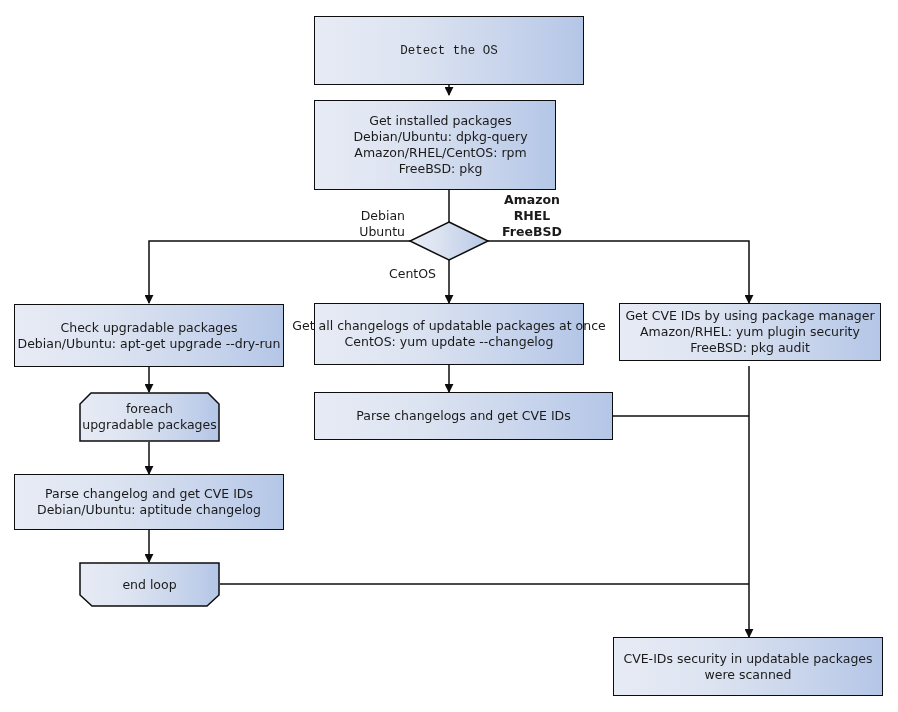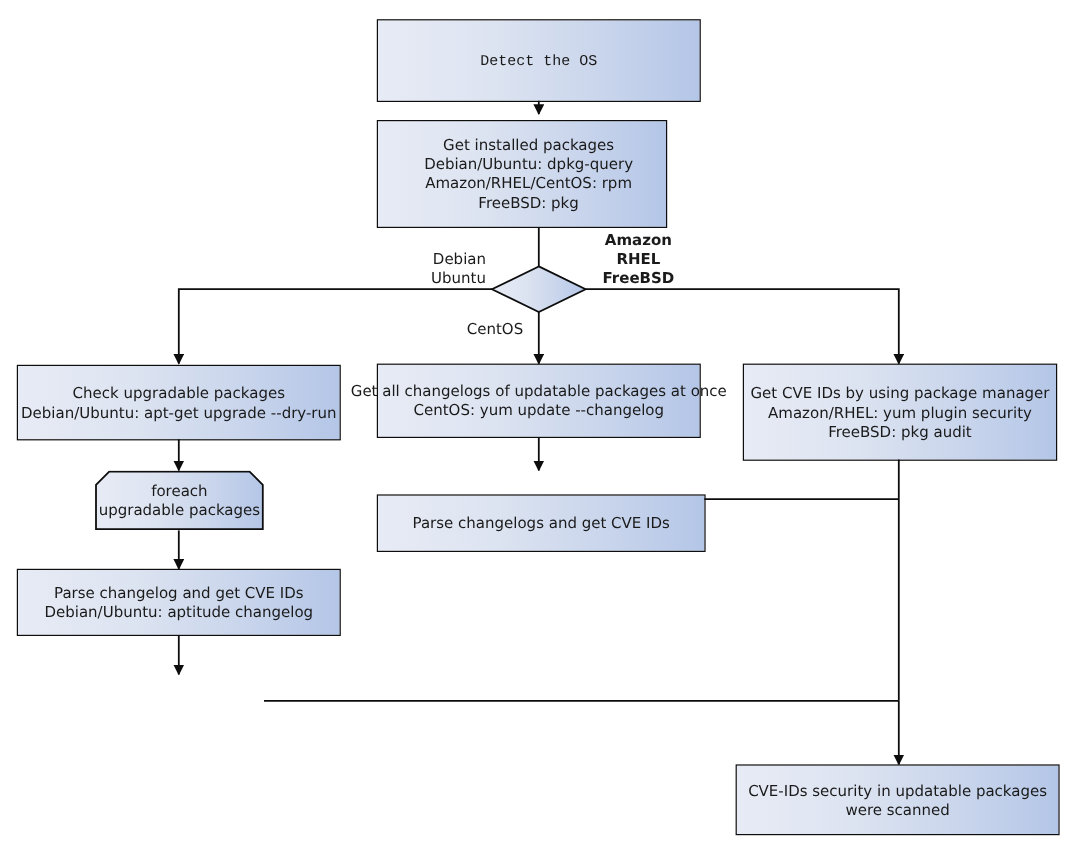--- a/index.html
+++ b/index.html
@@ -148,51 +148,59 @@
     </span>
   </div>
 
   <div class="node process" style="left:314px; top:303px; width:270px; height:62px;">
     <span class="label">
       <span>Get all changelogs of updatable packages at once</span><br>
       <span>CentOS: yum update --changelog</span>
     </span>
   </div>
 
-  <div class="node process" style="left:619px; top:303px; width:262px; height:81px;">
+  <div class="node process" style="left:619px; top:303px; width:262px; height:58px;">
     <span class="label">
       <span>Get CVE IDs by using package manager</span><br>
       <span>Amazon/RHEL: yum plugin security</span><br>
       <span>FreeBSD: pkg audit</span>
     </span>
   </div>
 
   <div class="node loop-start" style="left:79px; top:392px; width:141px; height:50px;">
     <svg class="shape" width="141" height="50" viewBox="0 0 141 50" preserveAspectRatio="none">
       <polygon points="12,1 129,1 140,12 140,49 1,49 1,12" fill="url(#nodeGrad)" stroke="#0d0d0d" stroke-width="1.5"></polygon>
     </svg>
     <span class="label">
       <span>foreach</span><br>
       <span>upgradable  packages</span>
     </span>
   </div>
 
-  <div class="node process" style="left:314px; top:412px; width:274px; height:48px;">
+  <div class="node process" style="left:314px; top:392px; width:299px; height:48px;">
     <span class="label">
       <span>Parse changelogs and get CVE IDs</span>
     </span>
   </div>
 
   <div class="node process" style="left:14px; top:474px; width:270px; height:56px;">
     <span class="label">
       <span>Parse changelog and get  CVE IDs</span><br>
       <span>Debian/Ubuntu: aptitude changelog</span>
     </span>
   </div>
 
+  <div class="node loop-end" style="left:79px; top:562px; width:141px; height:45px;">
+    <svg class="shape" width="141" height="45" viewBox="0 0 141 45" preserveAspectRatio="none">
+      <polygon points="1,1 140,1 140,33 128,44 13,44 1,33" fill="url(#nodeGrad)" stroke="#0d0d0d" stroke-width="1.5"></polygon>
+    </svg>
+    <span class="label">
+      <span>end loop</span>
+    </span>
+  </div>
 
   <div class="node process" style="left:613px; top:637px; width:270px; height:59px;">
     <span class="label">
       <span>CVE-IDs security in updatable packages</span><br>
       <span>were scanned</span>
     </span>
   </div>
 
   <div class="edge-label" style="left:330px; top:208px; width:75px; text-align:right;">
     <span>Debian</span><br>

